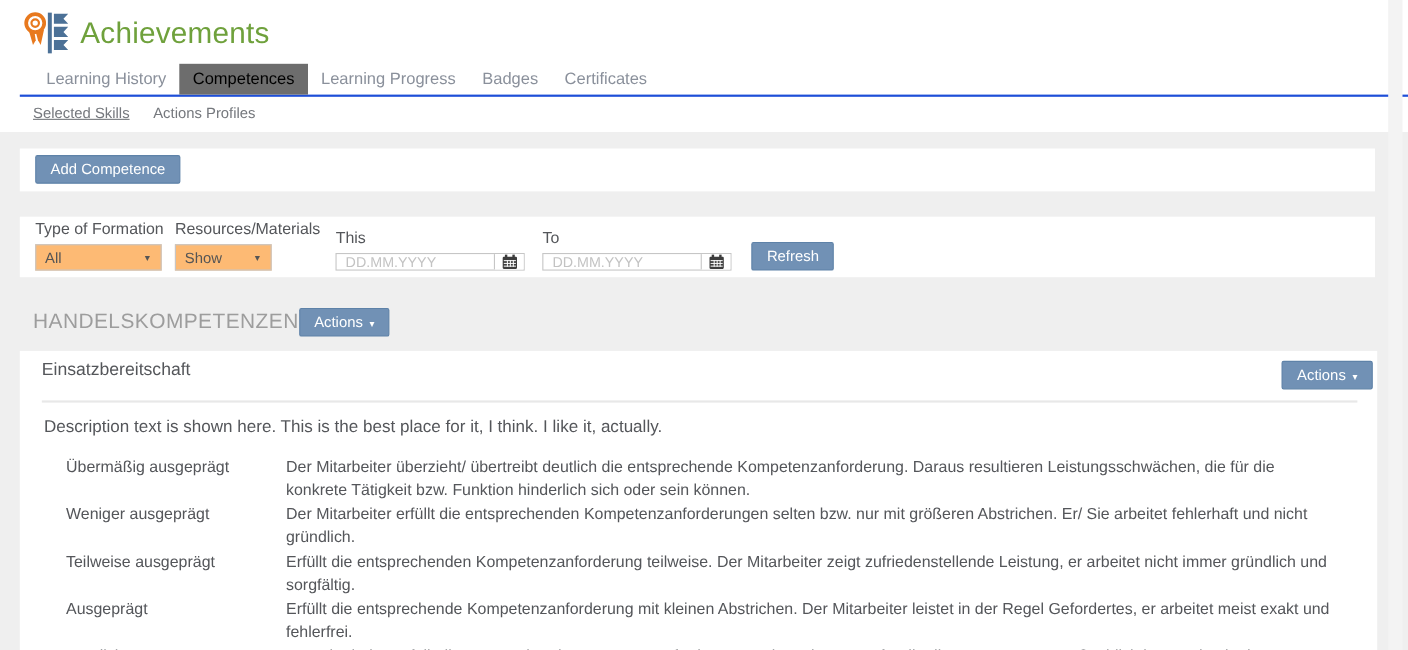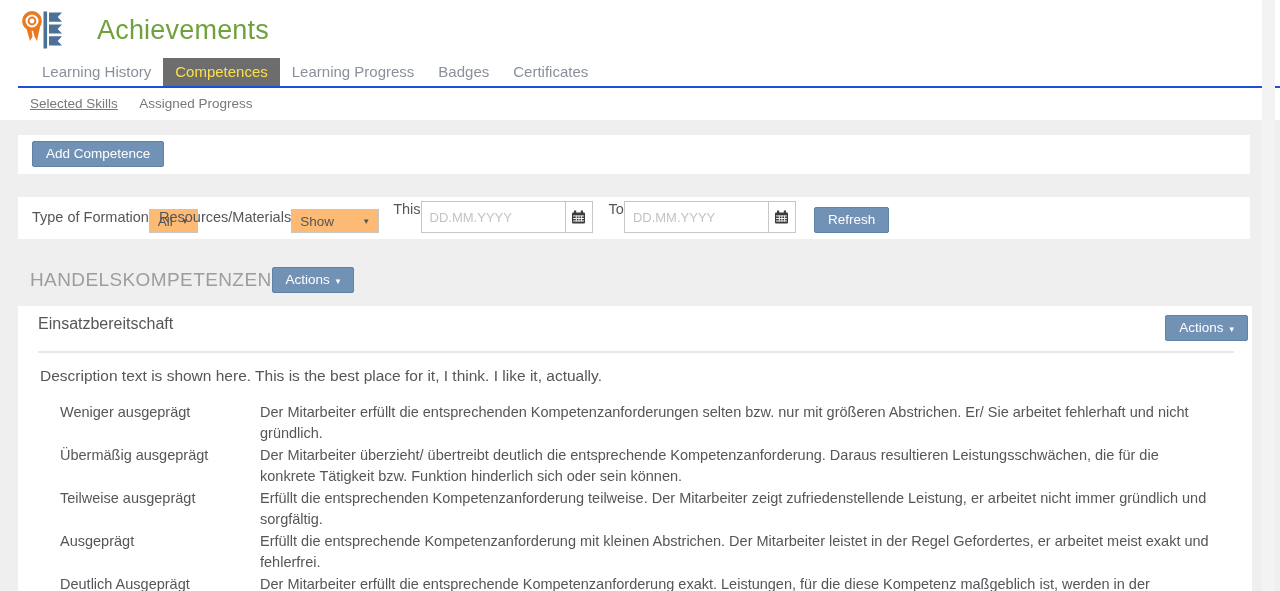--- a/index.html
+++ b/index.html
@@ -6,57 +6,57 @@
   html,body { width:1280px; height:591px; }
   body {
     font-family: "Liberation Sans", sans-serif;
     background:#efefef;
     color:#54565a;
     position:relative;
     overflow:hidden;
   }
   
   .tophead { background:#fff; }
-  .topbar { display:flex; align-items:center; padding:8px 0 6px 18px; height:58px;gap:24px; }
+  .topbar { display:flex; align-items:center; padding:8px 0 6px 18px; height:58px; }
   .logo { width:44px; height:40px; flex:0 0 auto; }
   .app-title { font-size:27px; font-weight:400; color:#6FA13C; margin-left:11px; letter-spacing:0.2px; }
   
   .tabsrow { margin-left:18px; border-bottom:2px solid #1d4ed8; padding-left:12px; display:flex; }
   .tab {
     display:inline-block; padding:5px 12px 6px; font-size:15px; color:#8a909b;
     cursor:pointer; white-space:nowrap;
   }
-  .tab.active { background:#6D6D6D; color:#fde047; }
+  .tab.active { background:#6D6D6D; color:#000000; }
   .subnav { padding:6px 0 8px 30px; }
   .sublink { display:inline-block; font-size:13.5px; color:#75787d; margin-right:17px; cursor:pointer; }
   .sublink.current { text-decoration:underline; }
   
   .btn {
     display:inline-flex; align-items:center; gap:6px;
     background:#7191B5; border:1px solid #5E82A8; color:#fff;
     font-family:"Liberation Sans",sans-serif;
     font-size:13.5px; padding:4px 13px 5px; border-radius:2px; cursor:pointer;
     line-height:15px;
   }
   .btn .caret { font-size:9px; line-height:10px; position:relative; top:1px; }
   
   .add-band { margin:15px 30px 0 18px; background:#fff; padding:6px 14px 7px; }
   .filter-band {
     margin:23px 30px 0 18px; background:#fff; padding:4px 14px 6px;
     display:flex; align-items:flex-end;
   }
-  .fgroup { display:flex; flex-direction:row; }
+  .fgroup { display:flex; flex-direction:column; }
   .flabel { font-size:14.5px; color:#54565a; margin-bottom:4px; line-height:17px; white-space:nowrap; }
   .select {
     height:24px; border:1px solid #c6c6c6; background:#fdba74; display:flex;
     align-items:center; justify-content:space-between; padding:0 8px;
     font-size:13.5px; color:#555; cursor:pointer;
   }
   .select .scaret { font-size:8px; color:#555; margin-left:8px; }
-  .datewrap { height:32px; border:1px solid #c6c6c6; background:#fff; display:flex; width:172px; }
+  .datewrap { height:16px; border:1px solid #c6c6c6; background:#fff; display:flex; width:172px; }
   .datewrap input {
     flex:1; min-width:0; border:none; outline:none; padding:0 8px;
     font-family:"Liberation Sans",sans-serif; font-size:13px; color:#555; background:transparent;
   }
   .datewrap input::placeholder { color:#c3c3c3; }
   .calbtn {
     width:27px; border-left:1px solid #c6c6c6; display:flex; align-items:center;
     justify-content:center; cursor:pointer; background:#fff;
   }
   
@@ -102,21 +102,21 @@
   <div class="tabsrow">
     <div class="tab">Learning History</div>
     <div class="tab active">Competences</div>
     <div class="tab">Learning Progress</div>
     <div class="tab">Badges</div>
     <div class="tab">Certificates</div>
   </div>
 
   <div class="subnav">
     <span class="sublink current">Selected Skills</span>
-    <span class="sublink">Assigned Progress</span>
+    <span class="sublink">Actions Profiles</span>
   </div>
 </div>
 
 <div class="add-band">
   <button class="btn">Add Competence</button>
 </div>
 
 <div class="filter-band">
   <div class="fgroup" style="width:115px; margin-right:12px;">
     <span class="flabel">Type of Formation</span>
@@ -191,28 +191,28 @@
     <button class="btn">
         <span>Actions</span>
         <span class="caret">▾</span>
       </button>
   </div>
   <div class="panel-divider"></div>
   <p class="panel-desc">Description text is shown here. This is the best place for it, I think. I like it, actually.</p>
 
   <dl class="deflist">
     <div class="defrow">
+      <dt>Übermäßig ausgeprägt</dt>
+      <dd>Der Mitarbeiter überzieht/ übertreibt deutlich die entsprechende Kompetenzanforderung. Daraus resultieren Leistungsschwächen, die für die konkrete Tätigkeit bzw. Funktion hinderlich sich oder sein können.</dd>
+    </div>
+    <div class="defrow">
       <dt>Weniger ausgeprägt</dt>
       <dd>Der Mitarbeiter erfüllt die entsprechenden Kompetenzanforderungen selten bzw. nur mit größeren Abstrichen. Er/ Sie arbeitet fehlerhaft und nicht gründlich.</dd>
     </div>
     <div class="defrow">
-      <dt>Übermäßig ausgeprägt</dt>
-      <dd>Der Mitarbeiter überzieht/ übertreibt deutlich die entsprechende Kompetenzanforderung. Daraus resultieren Leistungsschwächen, die für die konkrete Tätigkeit bzw. Funktion hinderlich sich oder sein können.</dd>
-    </div>
-    <div class="defrow">
       <dt>Teilweise ausgeprägt</dt>
       <dd>Erfüllt die entsprechenden Kompetenzanforderung teilweise. Der Mitarbeiter zeigt zufriedenstellende Leistung, er arbeitet nicht immer gründlich und sorgfältig.</dd>
     </div>
     <div class="defrow">
       <dt>Ausgeprägt</dt>
       <dd>Erfüllt die entsprechende Kompetenzanforderung mit kleinen Abstrichen. Der Mitarbeiter leistet in der Regel Gefordertes, er arbeitet meist exakt und fehlerfrei.</dd>
     </div>
     <div class="defrow">
       <dt>Deutlich Ausgeprägt</dt>
       <dd>Der Mitarbeiter erfüllt die entsprechende Kompetenzanforderung exakt. Leistungen, für die diese Kompetenz maßgeblich ist, werden in der angemessenen Zeit, exakt und sorgfältig erbracht, Kritiken und Beschwerden treten nicht auf.</dd>

